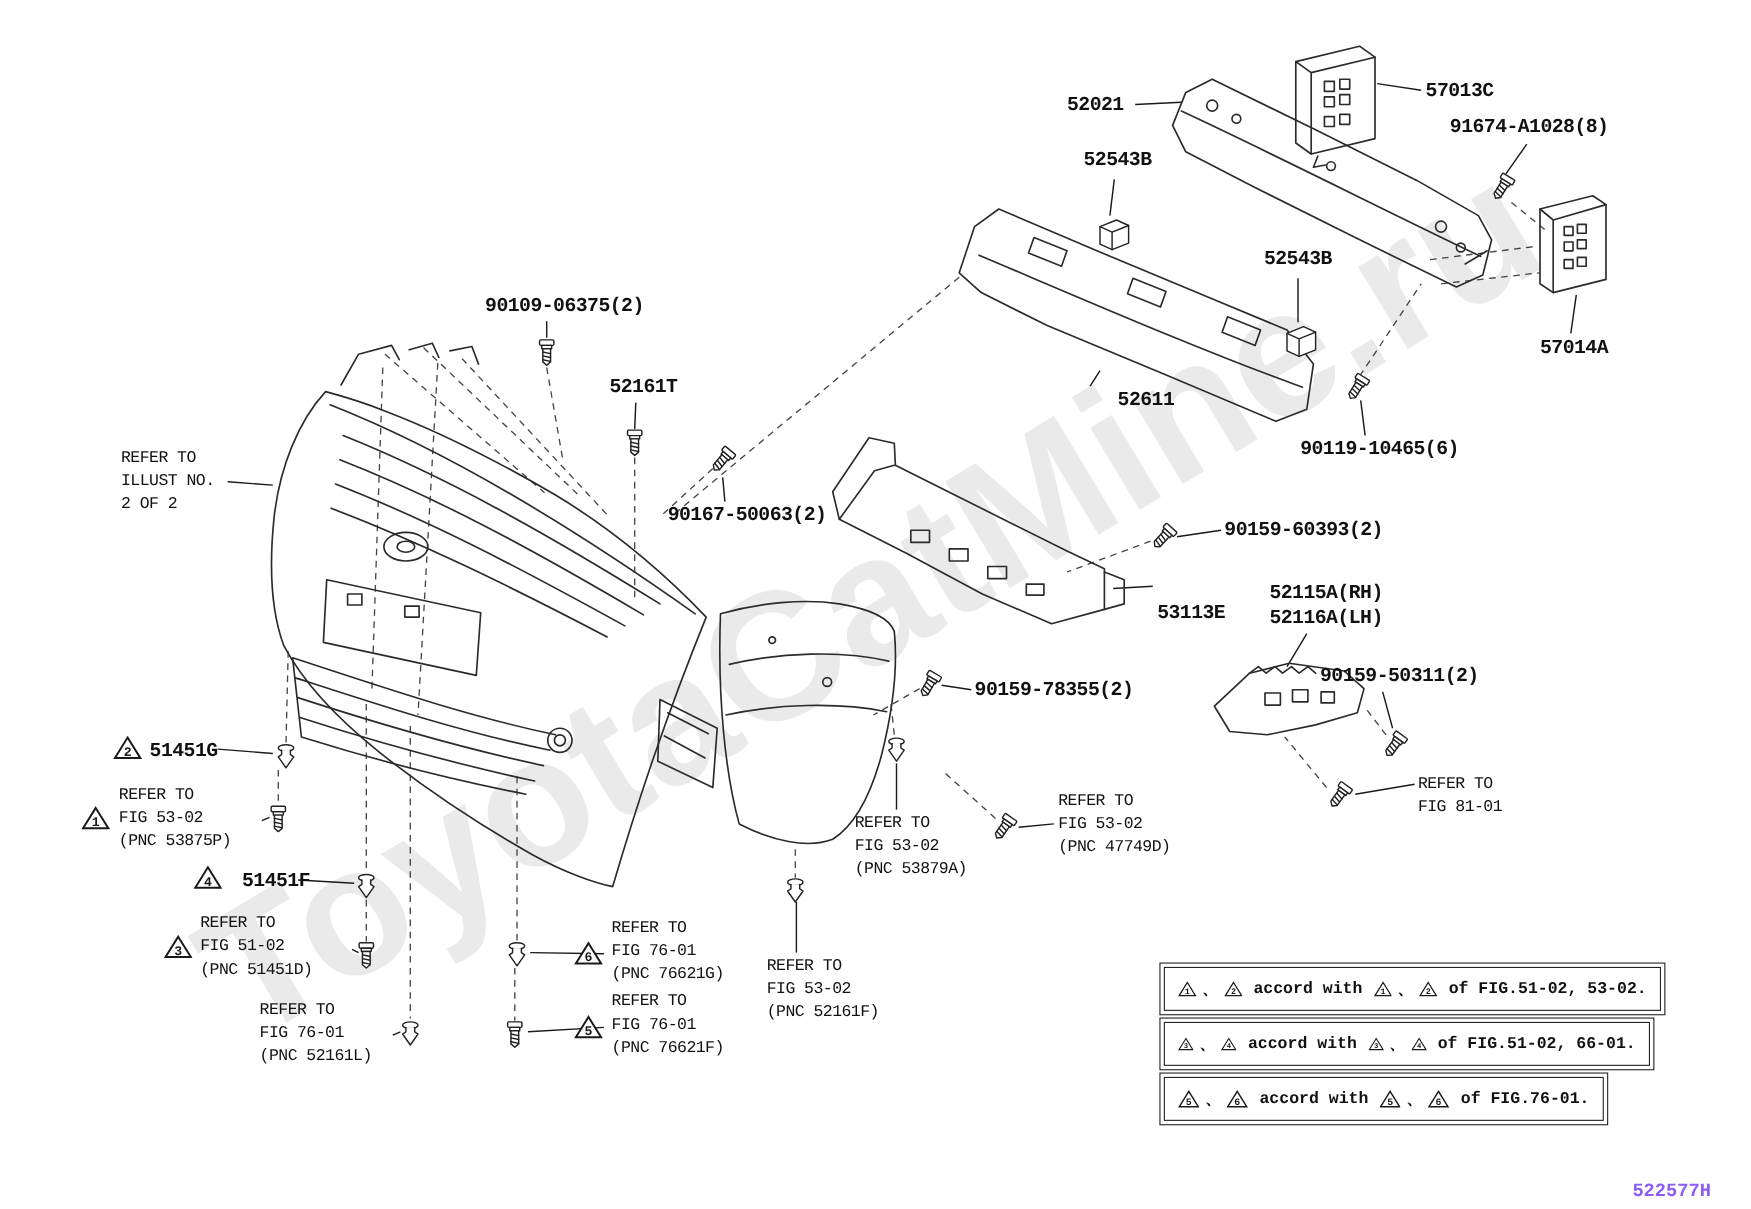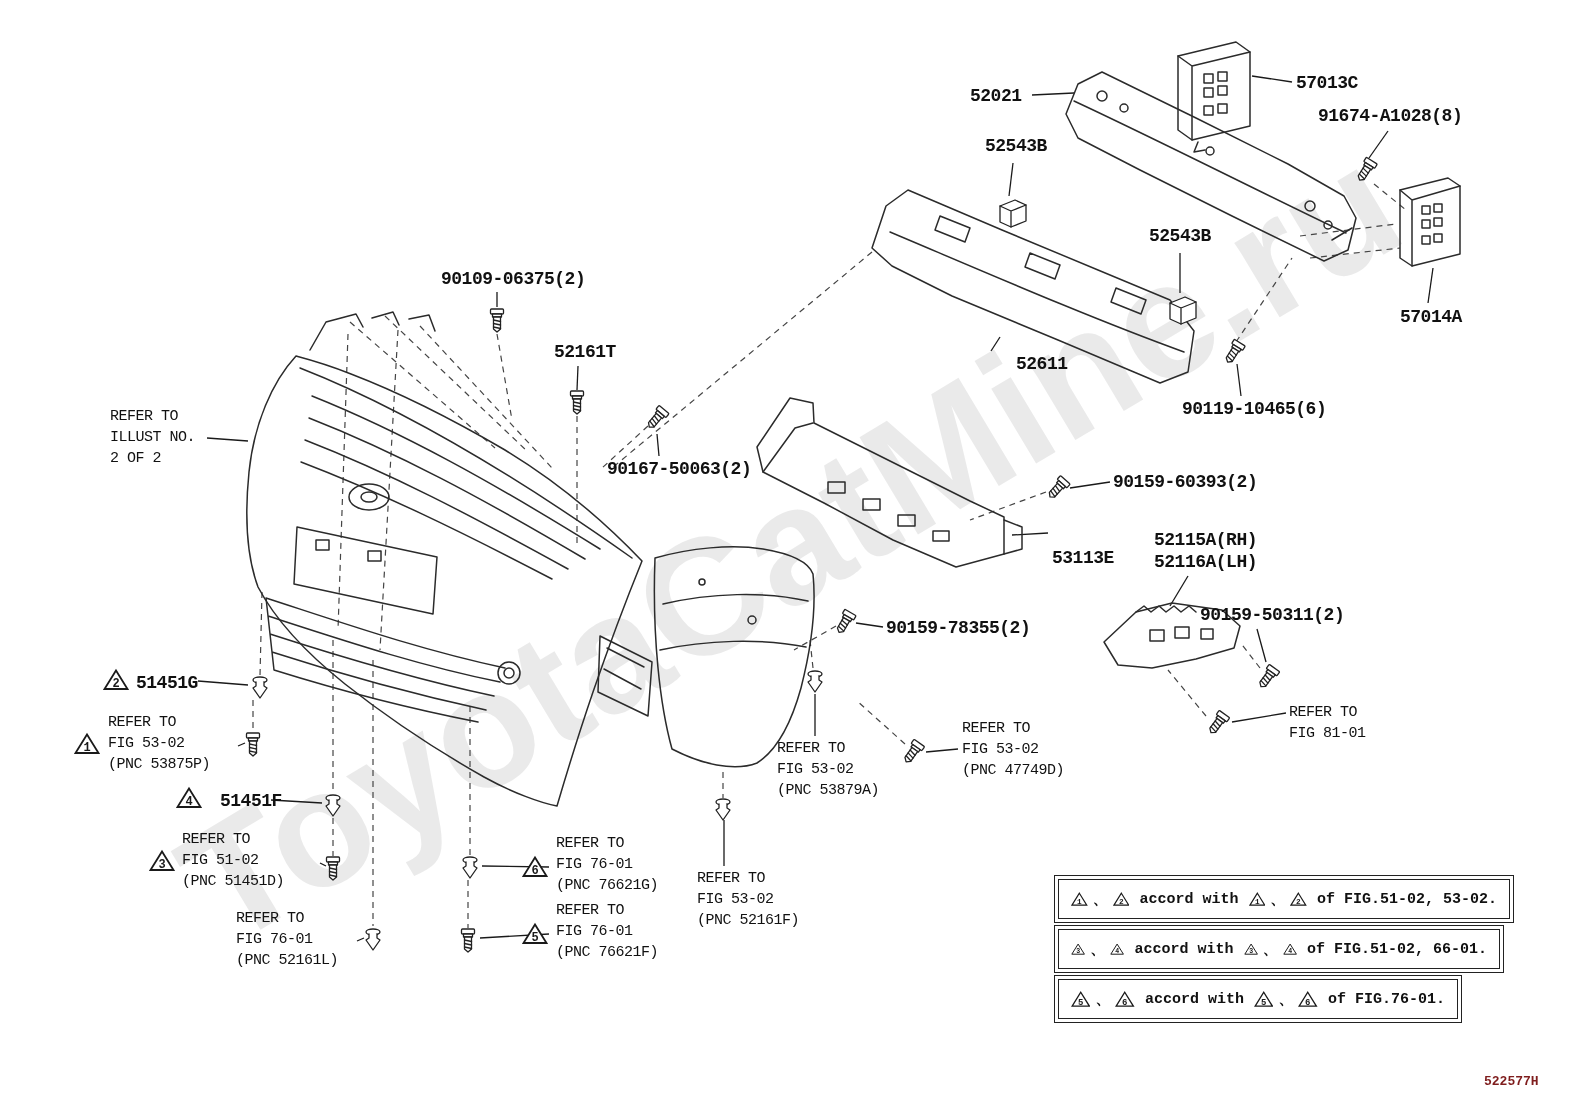--- a/index.html
+++ b/index.html
@@ -11,21 +11,21 @@
          font-size:165px;color:rgba(90,90,90,0.13);transform:rotate(-31deg);white-space:nowrap;pointer-events:none}
   .art{position:absolute;left:0;top:0;width:1592px;height:1099px}
   .plabel{position:absolute;font-size:18px;font-weight:700;line-height:20px;white-space:nowrap;letter-spacing:-0.5px}
   .note{position:absolute;font-size:15px;font-weight:400;line-height:21px;white-space:pre-line;letter-spacing:-0.5px}
   .tri polygon{fill:#fff;stroke:#1a1a1a;stroke-width:1.8}
   .tri text{font-family:"Liberation Mono","DejaVu Sans Mono",monospace;font-size:12px;font-weight:700;fill:#1a1a1a;text-anchor:middle}
   .legend-row{position:absolute;height:40px;border:1.6px solid #222;outline:1.6px solid #222;outline-offset:3px;
          background:#fff;display:flex;align-items:center;gap:5px;padding:0 12px;font-size:15px;font-weight:700;white-space:nowrap}
   .legend-row .mid{margin:10px 5px}
   .legend-row .tail{margin-left:5px}
-  .footer-code{position:absolute;left:1484px;top:1074px;font-size:13px;font-weight:700;color:#7f1d1d}
+  .footer-code{position:absolute;left:1484px;top:1074px;font-size:17px;font-weight:700;color:#8b5cf6}
   svg .outline{fill:none;stroke:#2b2b2b;stroke-width:1.5;stroke-linejoin:round;stroke-linecap:round}
   svg .outline rect{fill:none}
   svg .dashg line, svg .dashg path{fill:none;stroke:#444;stroke-width:1.2;stroke-dasharray:6 5}
   svg .lng line{stroke:#1a1a1a;stroke-width:1.3}
   svg .fast{fill:#fff;stroke:#222;stroke-width:1.3;stroke-linejoin:round;stroke-linecap:round}
 </style>
 </head>
 <body>
 
 <div class="stage">

